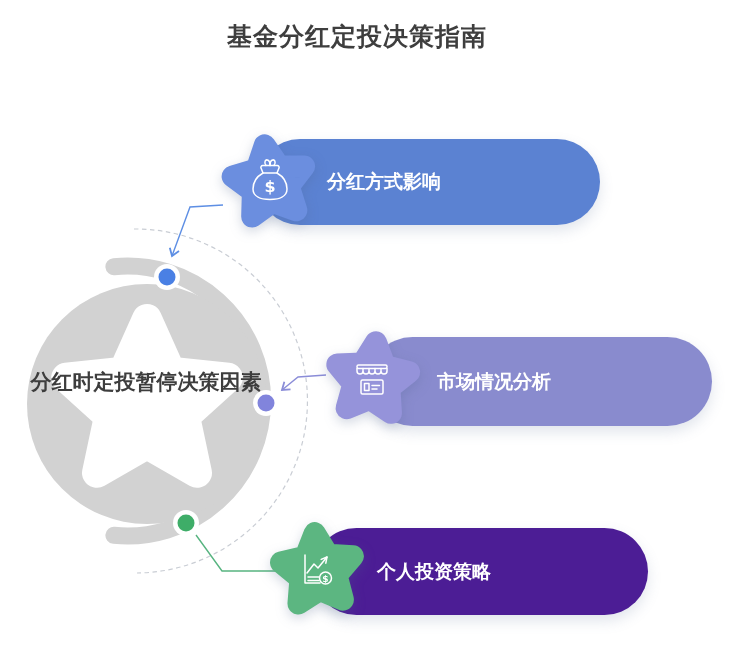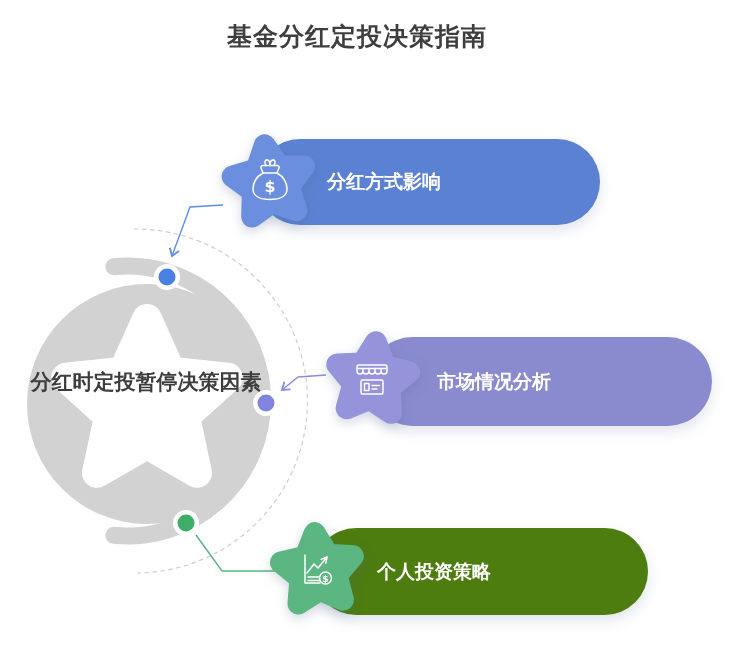--- a/index.html
+++ b/index.html
@@ -71,21 +71,21 @@
   </svg>
 
   <div class="hub-label">分红时定投暂停决策因素</div>
 
   <div class="pill pill-0" style="background: rgb(91, 130, 210);">
     <span class="pill-label">分红方式影响</span>
   </div>
   <div class="pill pill-1" style="background: rgb(137, 139, 206);">
     <span class="pill-label">市场情况分析</span>
   </div>
-  <div class="pill pill-2" style="background: #4d7c0f;">
+  <div class="pill pill-2" style="background: #4c1d95;">
     <span class="pill-label">个人投资策略</span>
   </div>
 
   <svg class="badge badge-0" width="110" height="110" viewBox="0 0 110 110">
     <g transform="translate(55,55) rotate(-8)">
       <path d="M 0 -38 L 11.2 -15.4 L 36.1 -11.7 L 18.1 5.9 L 22.3 30.7 L 0 19 L -22.3 30.7 L -18.1 5.9 L -36.1 -11.7 L -11.2 -15.4 Z" stroke-width="22" stroke-linejoin="round" fill="#6b8edf" stroke="#6b8edf"></path>
     </g>
     <g>
       <path class="icon-stroke" d="M 48 45 C 41 49 38 55 38 61 C 38 68 45 71.5 55 71.5 C 65 71.5 72 68 72 61 C 72 55 69 49 62 45 L 48 45 Z"></path>
       <path class="icon-stroke" d="M 48 45 L 46 40 C 45.5 38.8 46.4 37.5 47.7 37.5 L 62.3 37.5 C 63.6 37.5 64.5 38.8 64 40 L 62 45"></path>

